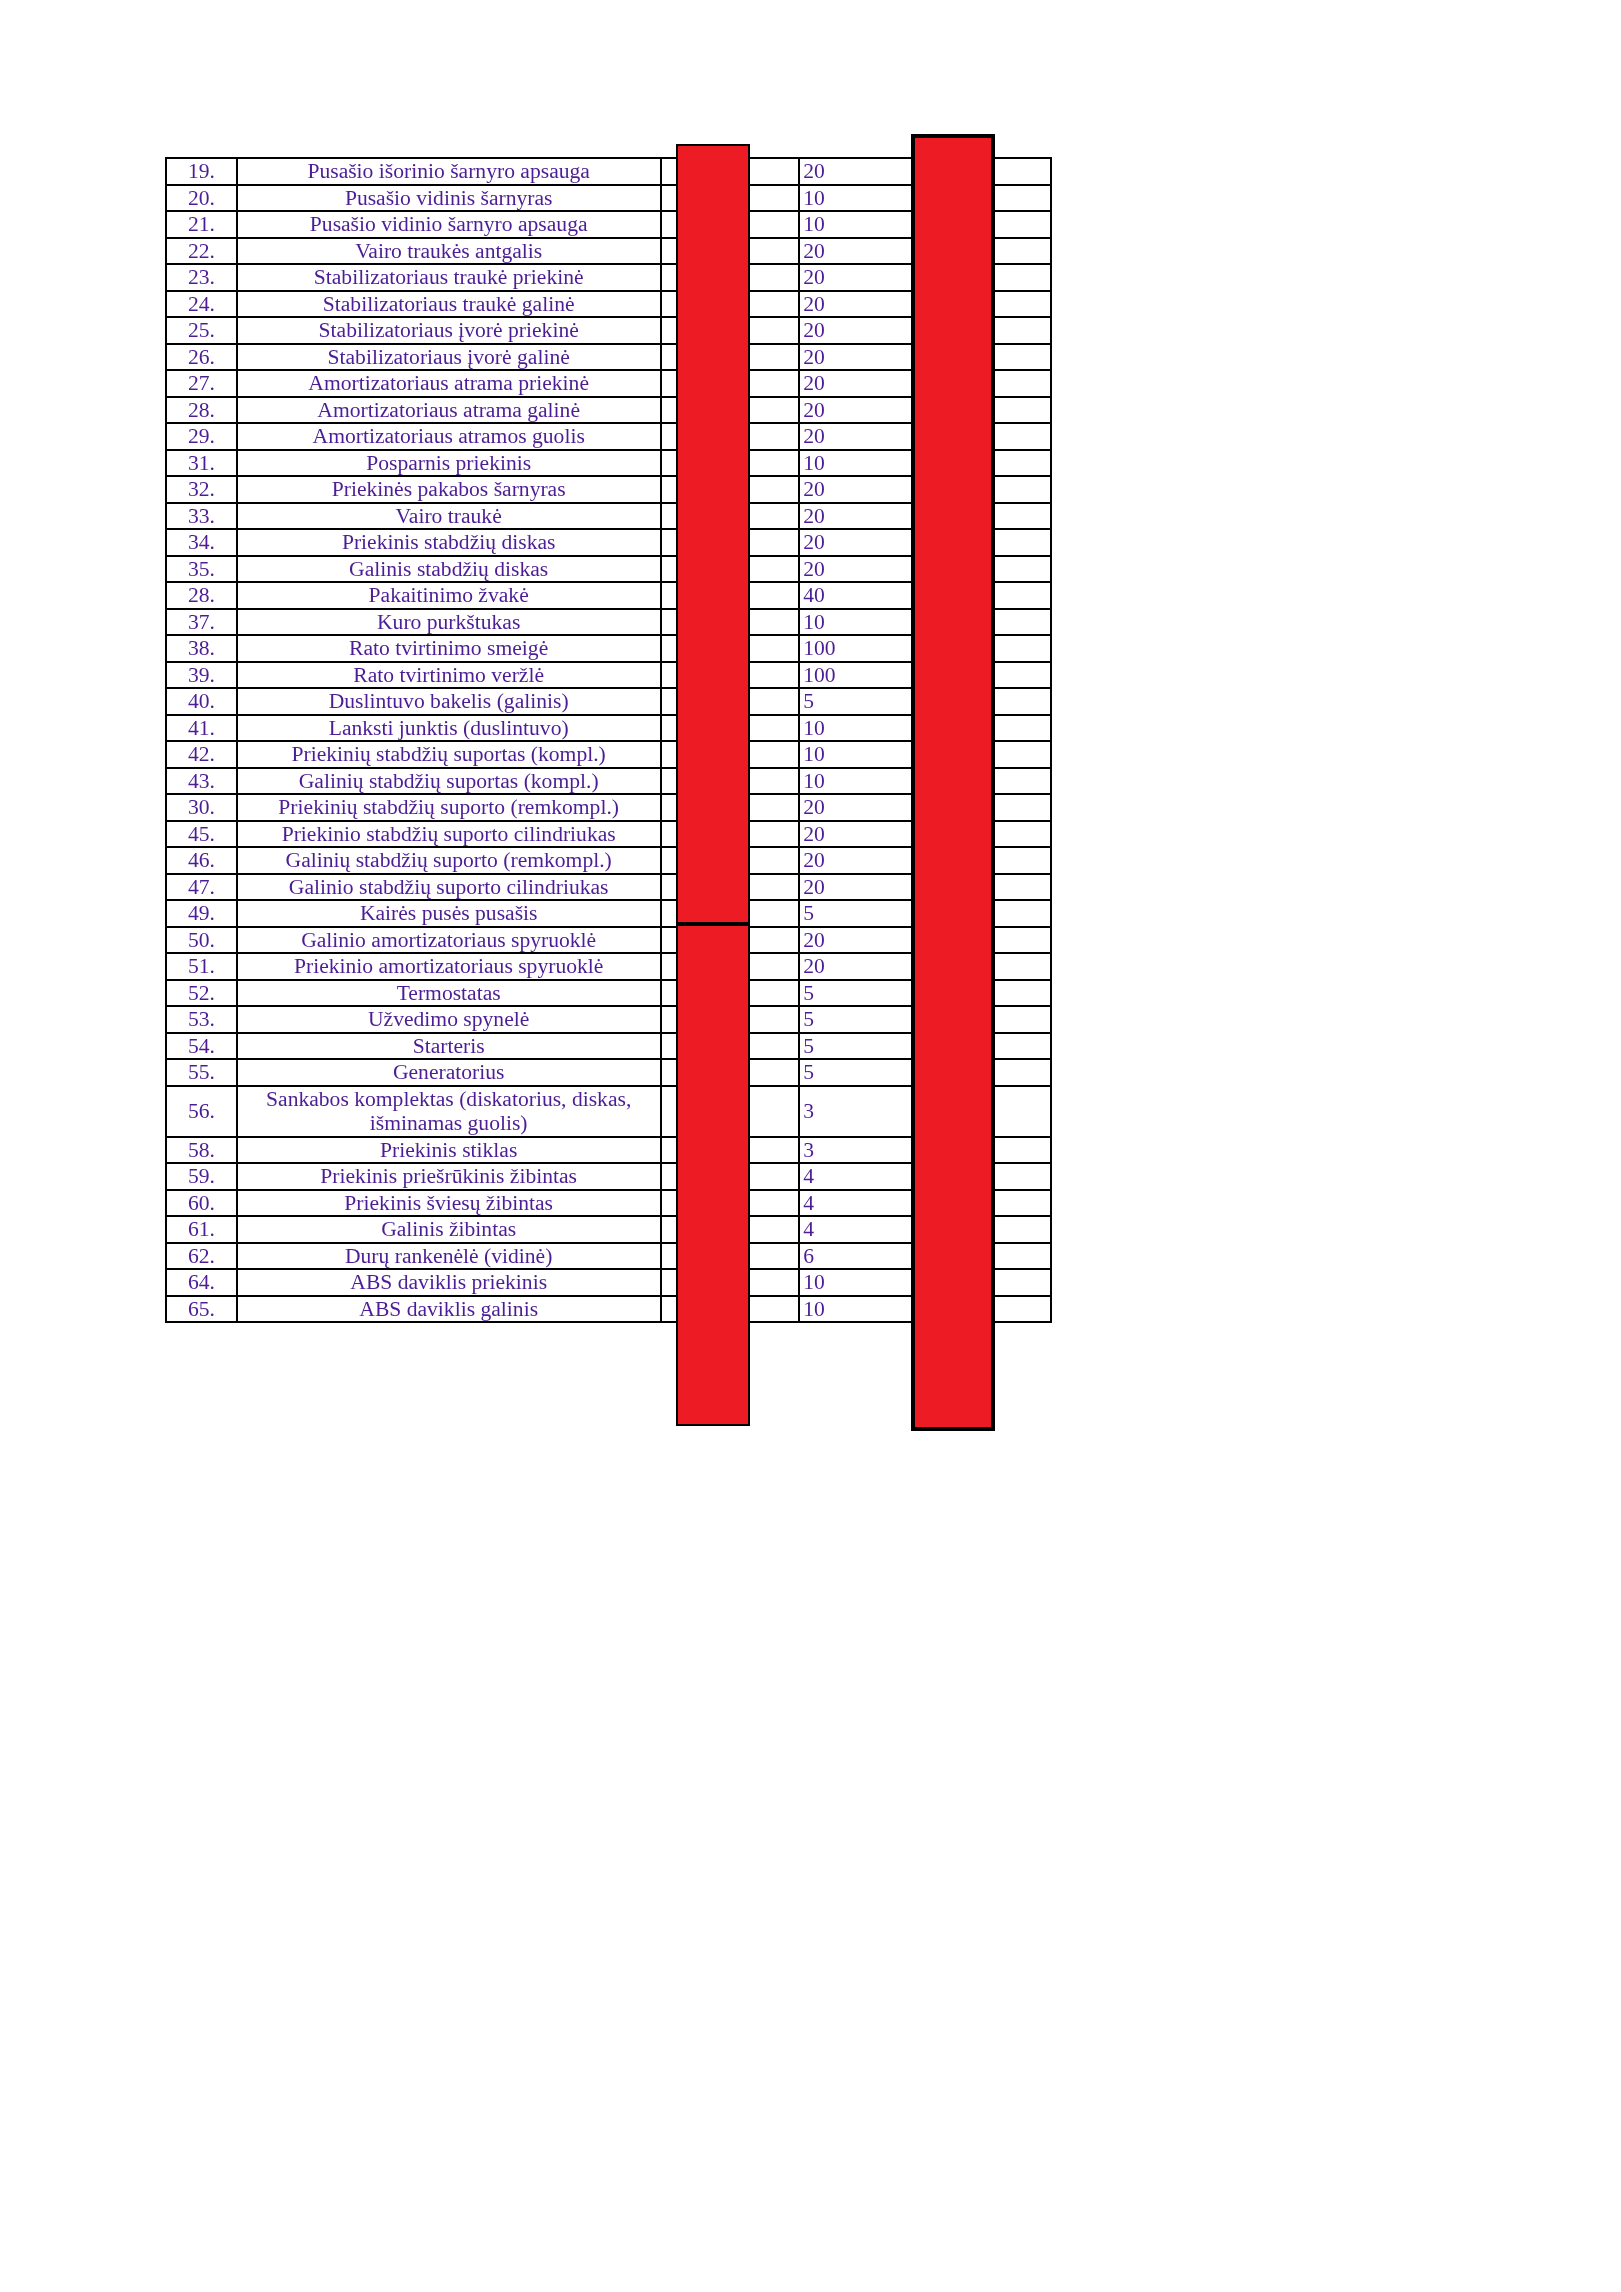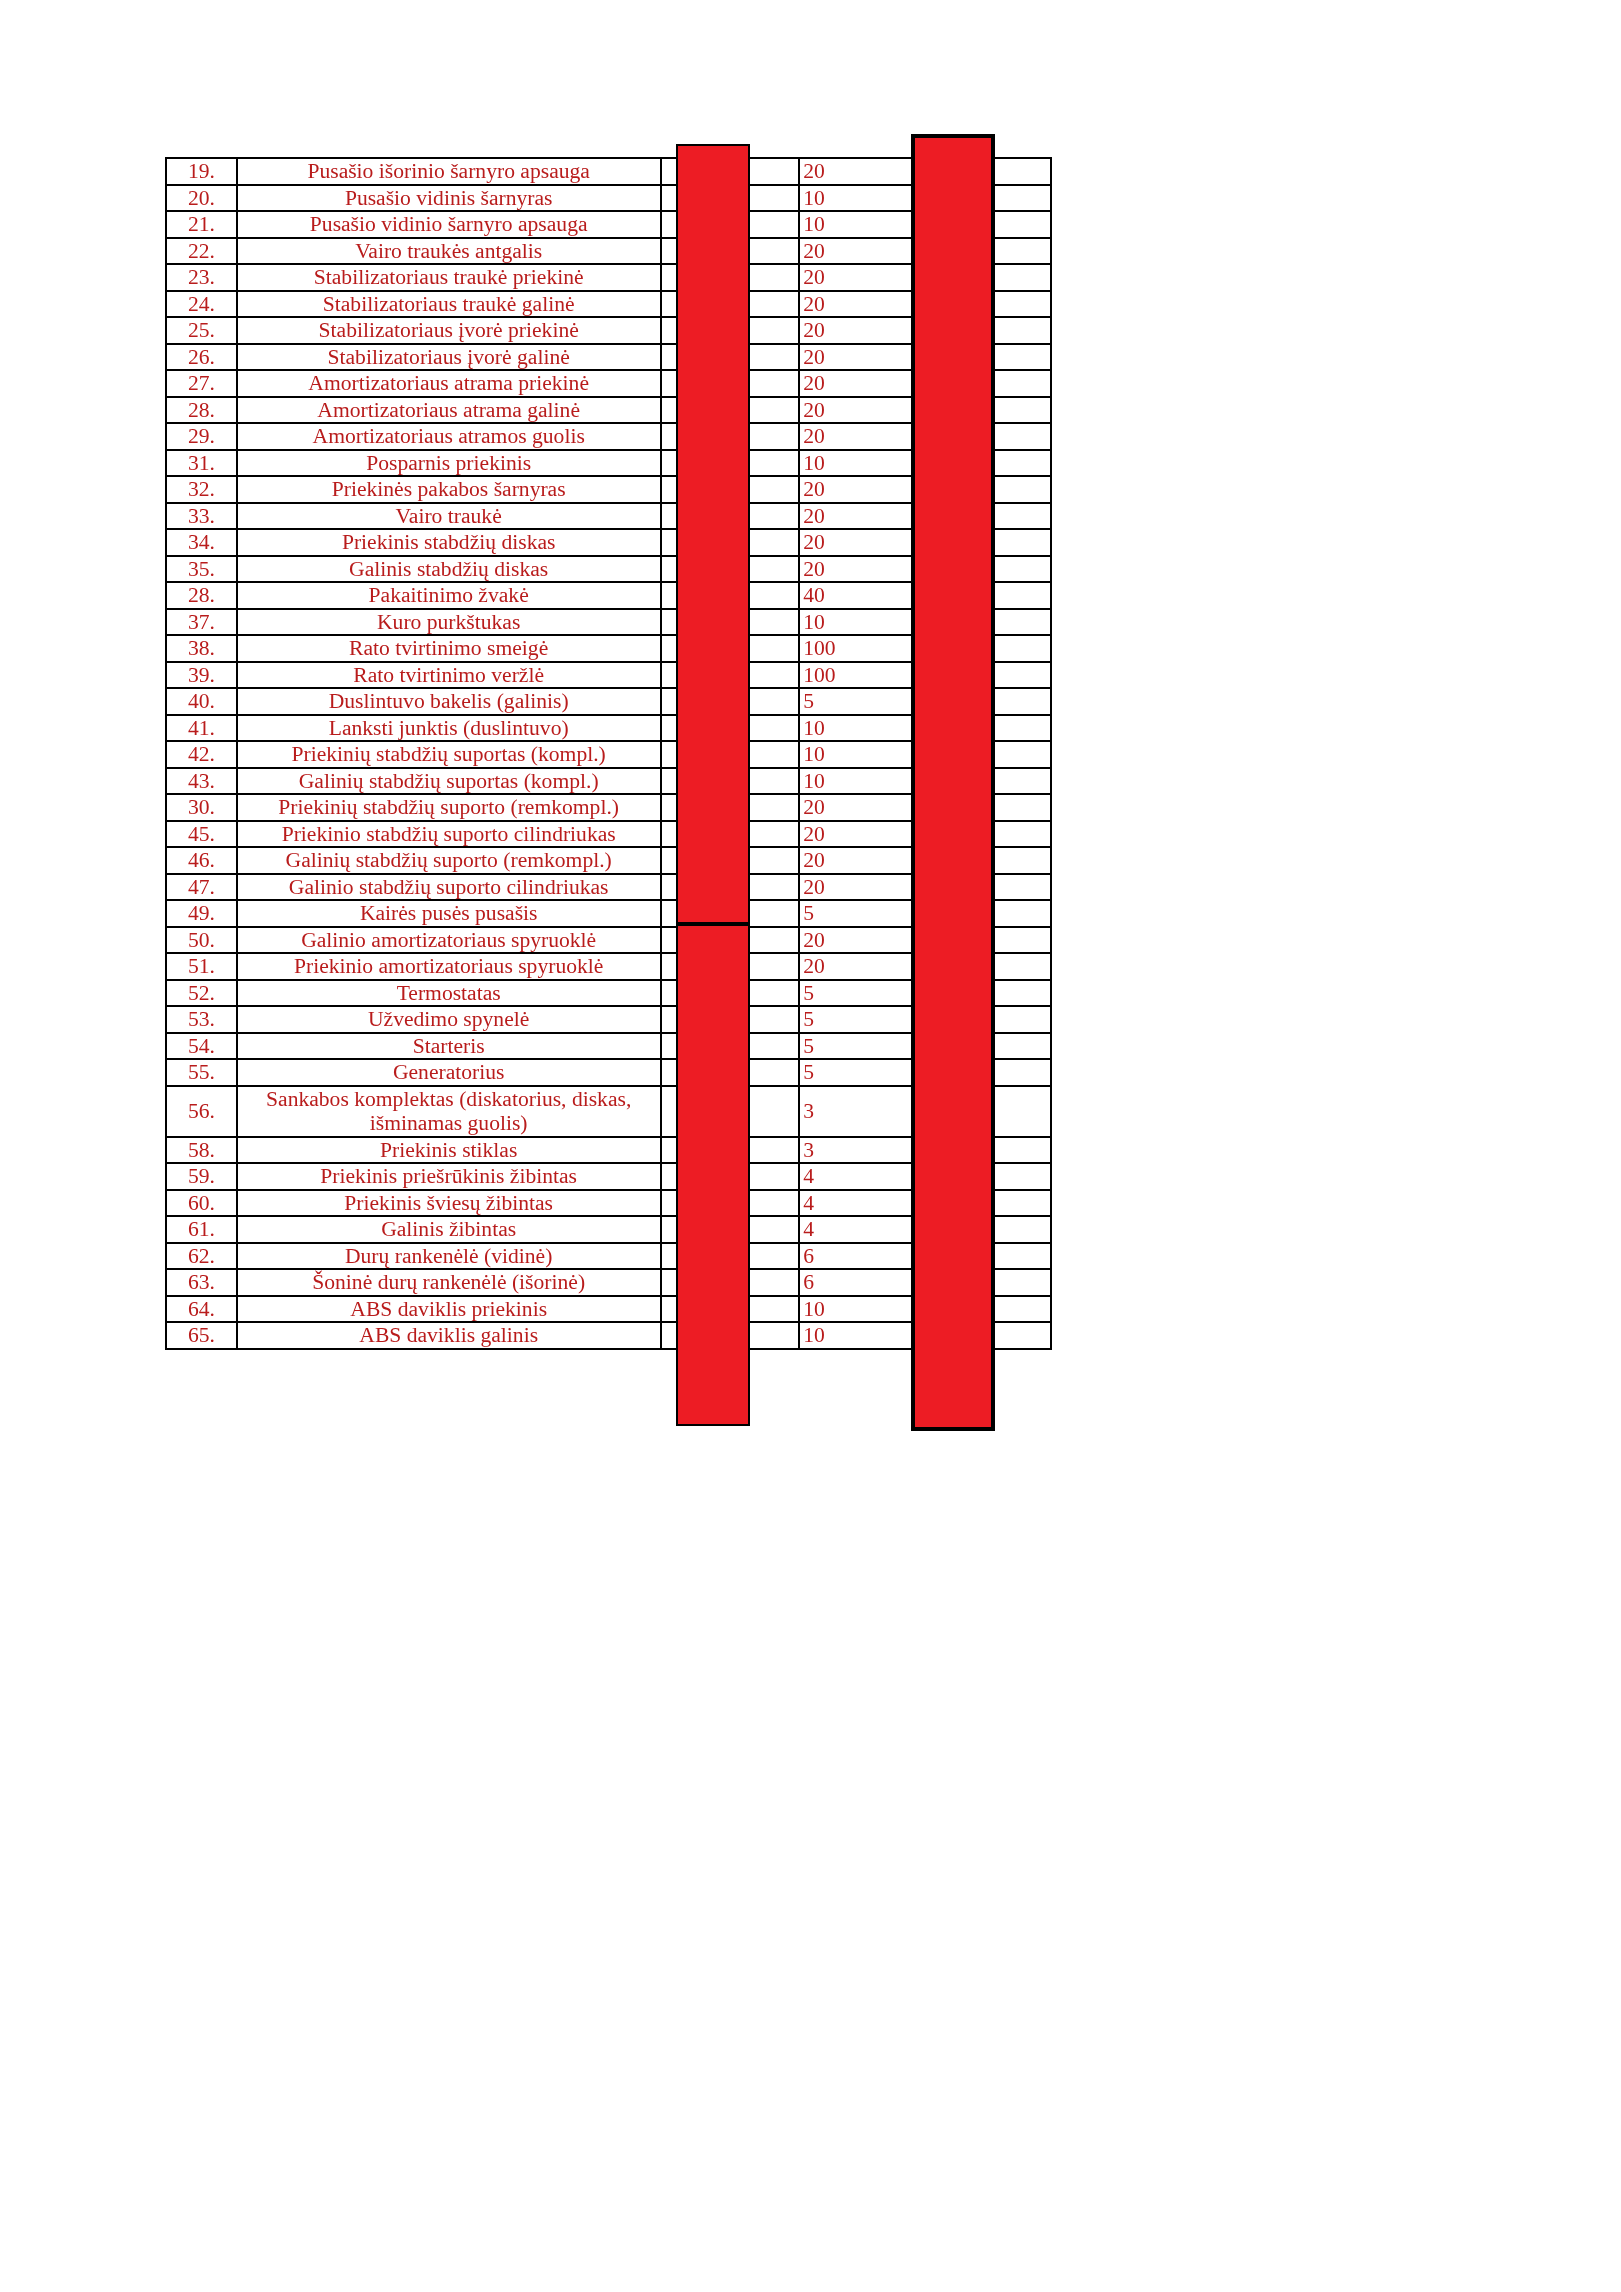--- a/index.html
+++ b/index.html
@@ -2,21 +2,21 @@
 <html><head>
 <meta charset="utf-8">
 <style>
   html, body { margin: 0; padding: 0; background: #ffffff; }
   .page {
     position: relative;
     width: 1621px;
     height: 2293px;
     background: #ffffff;
     font-family: "Liberation Serif", serif;
-    color: #b91c1c;
+    color: #4c1d95;
     overflow: hidden;
   }
   table.parts {
     position: absolute;
     left: 165px;
     top: 157px;
     border-collapse: collapse;
     table-layout: fixed;
   }
   table.parts td {
@@ -337,27 +337,20 @@
           <td class="col-right"></td>
         </tr>
         <tr>
           <td class="col-num">62.</td>
           <td class="col-name">Durų rankenėlė (vidinė)</td>
           <td class="col-mid"></td>
           <td class="col-qty">6</td>
           <td class="col-right"></td>
         </tr>
         <tr>
-          <td class="col-num">63.</td>
-          <td class="col-name">Šoninė durų rankenėlė (išorinė)</td>
-          <td class="col-mid"></td>
-          <td class="col-qty">6</td>
-          <td class="col-right"></td>
-        </tr>
-        <tr>
           <td class="col-num">64.</td>
           <td class="col-name">ABS daviklis priekinis</td>
           <td class="col-mid"></td>
           <td class="col-qty">10</td>
           <td class="col-right"></td>
         </tr>
         <tr>
           <td class="col-num">65.</td>
           <td class="col-name">ABS daviklis galinis</td>
           <td class="col-mid"></td>

